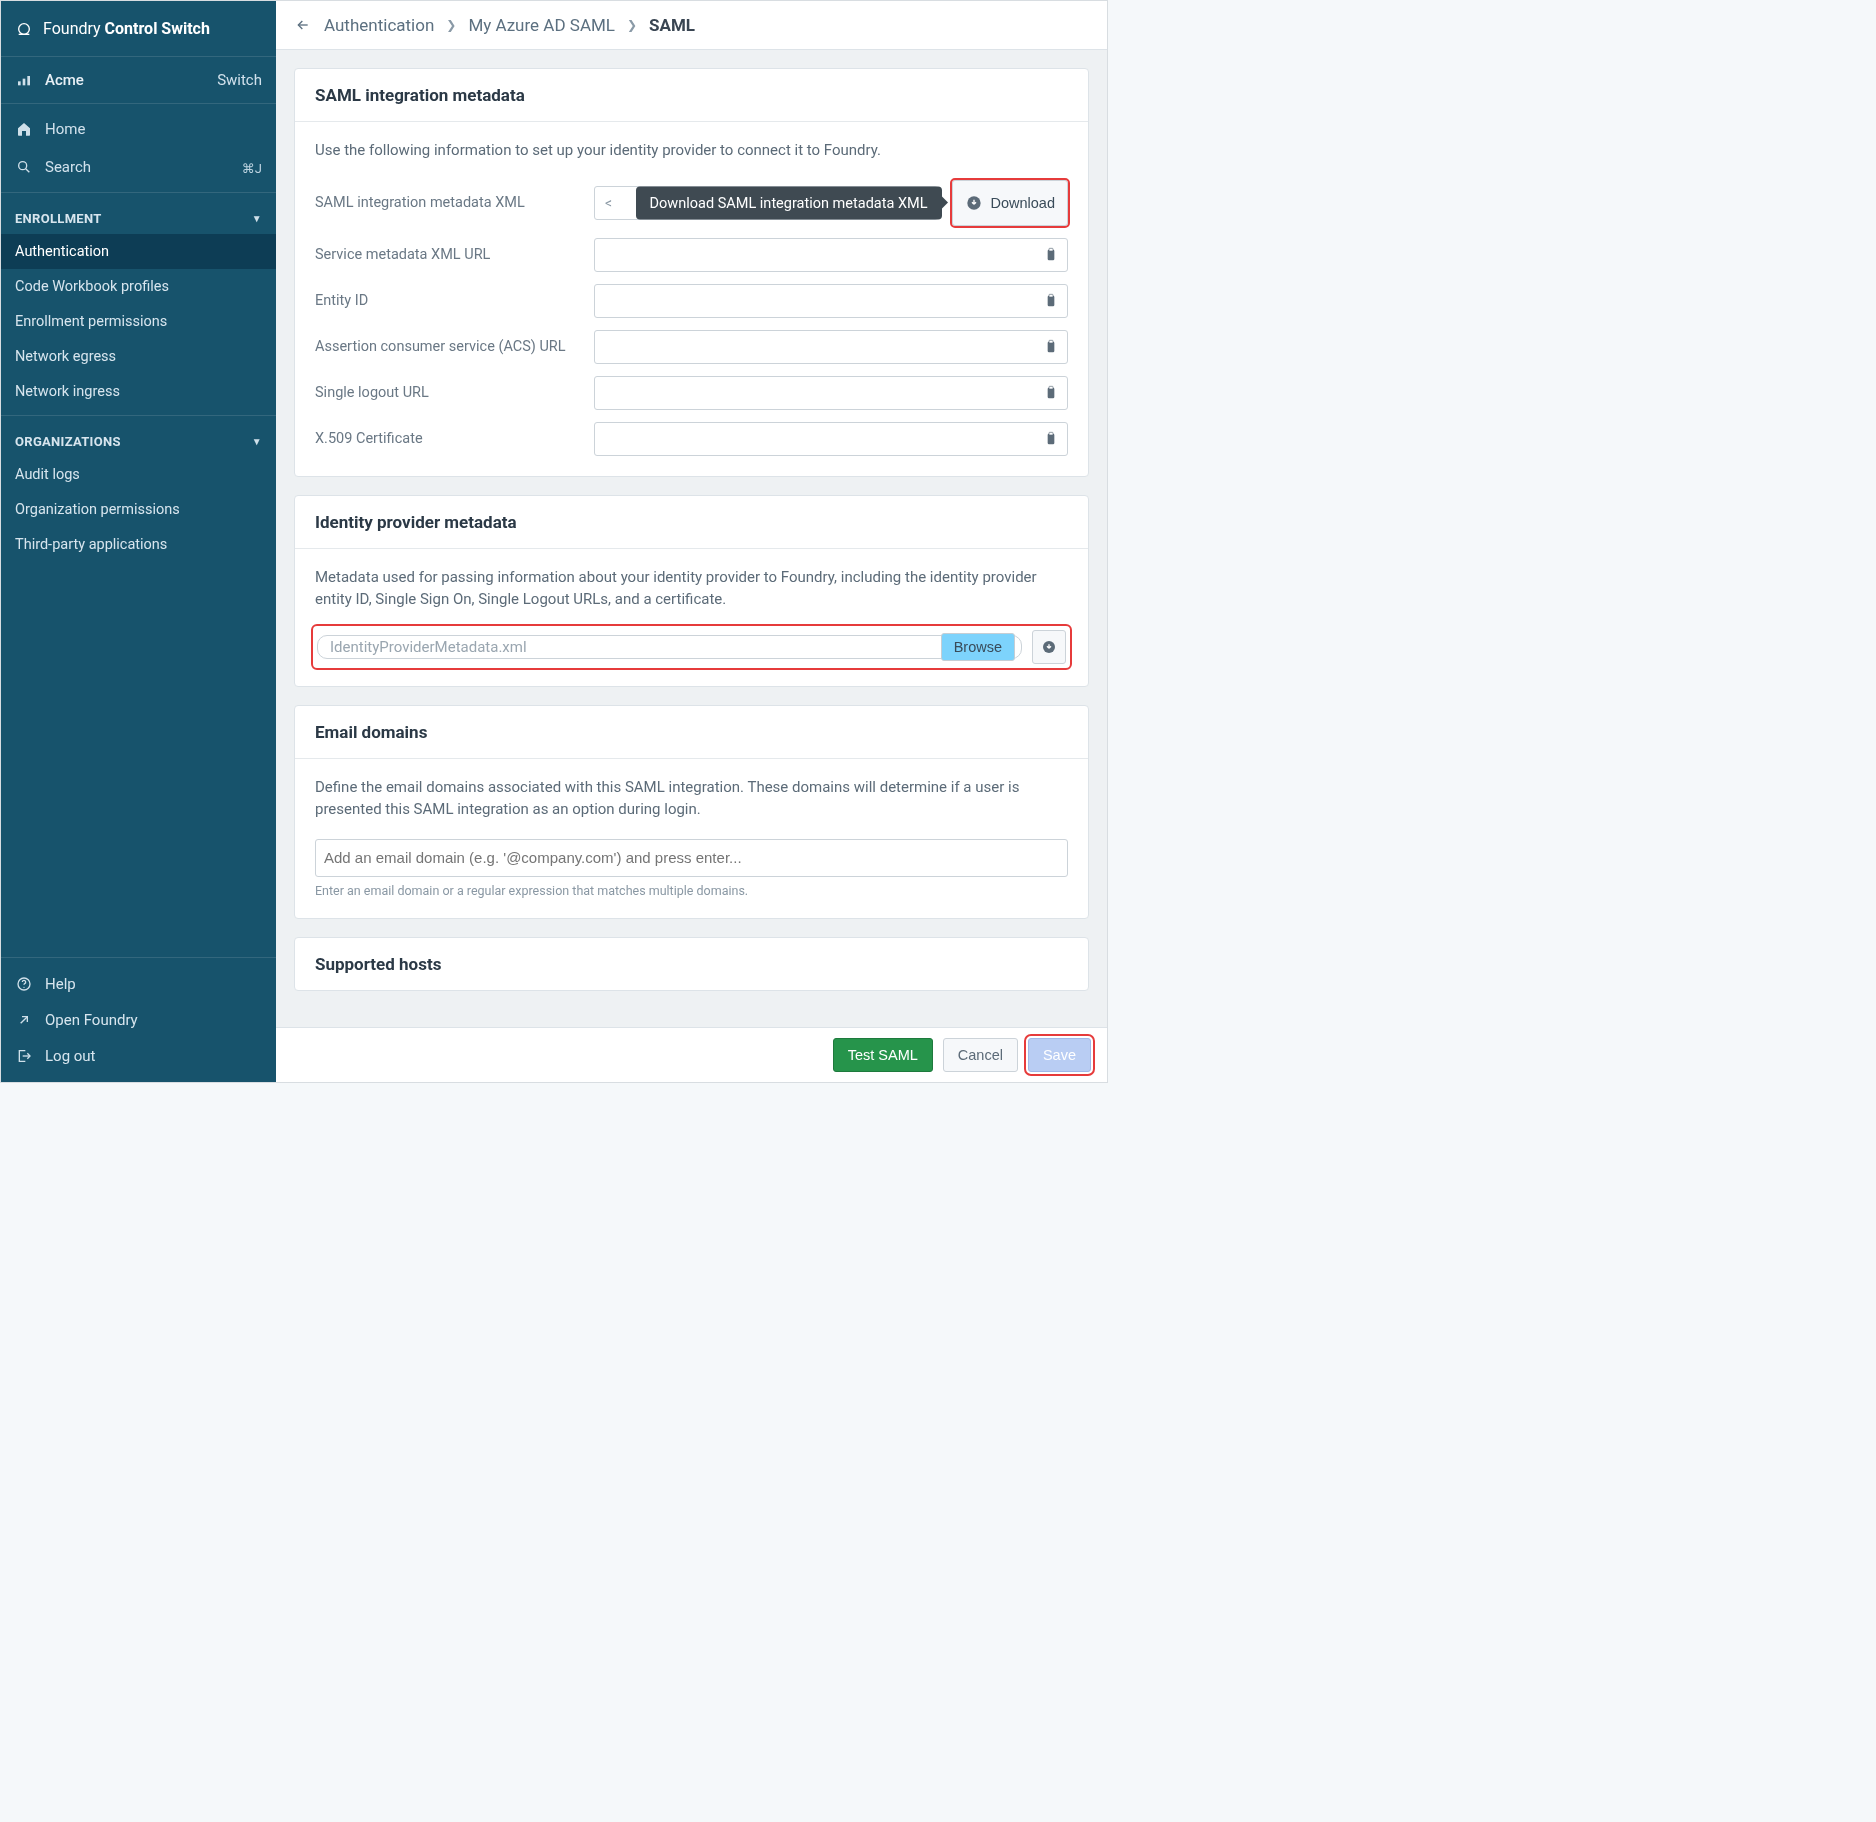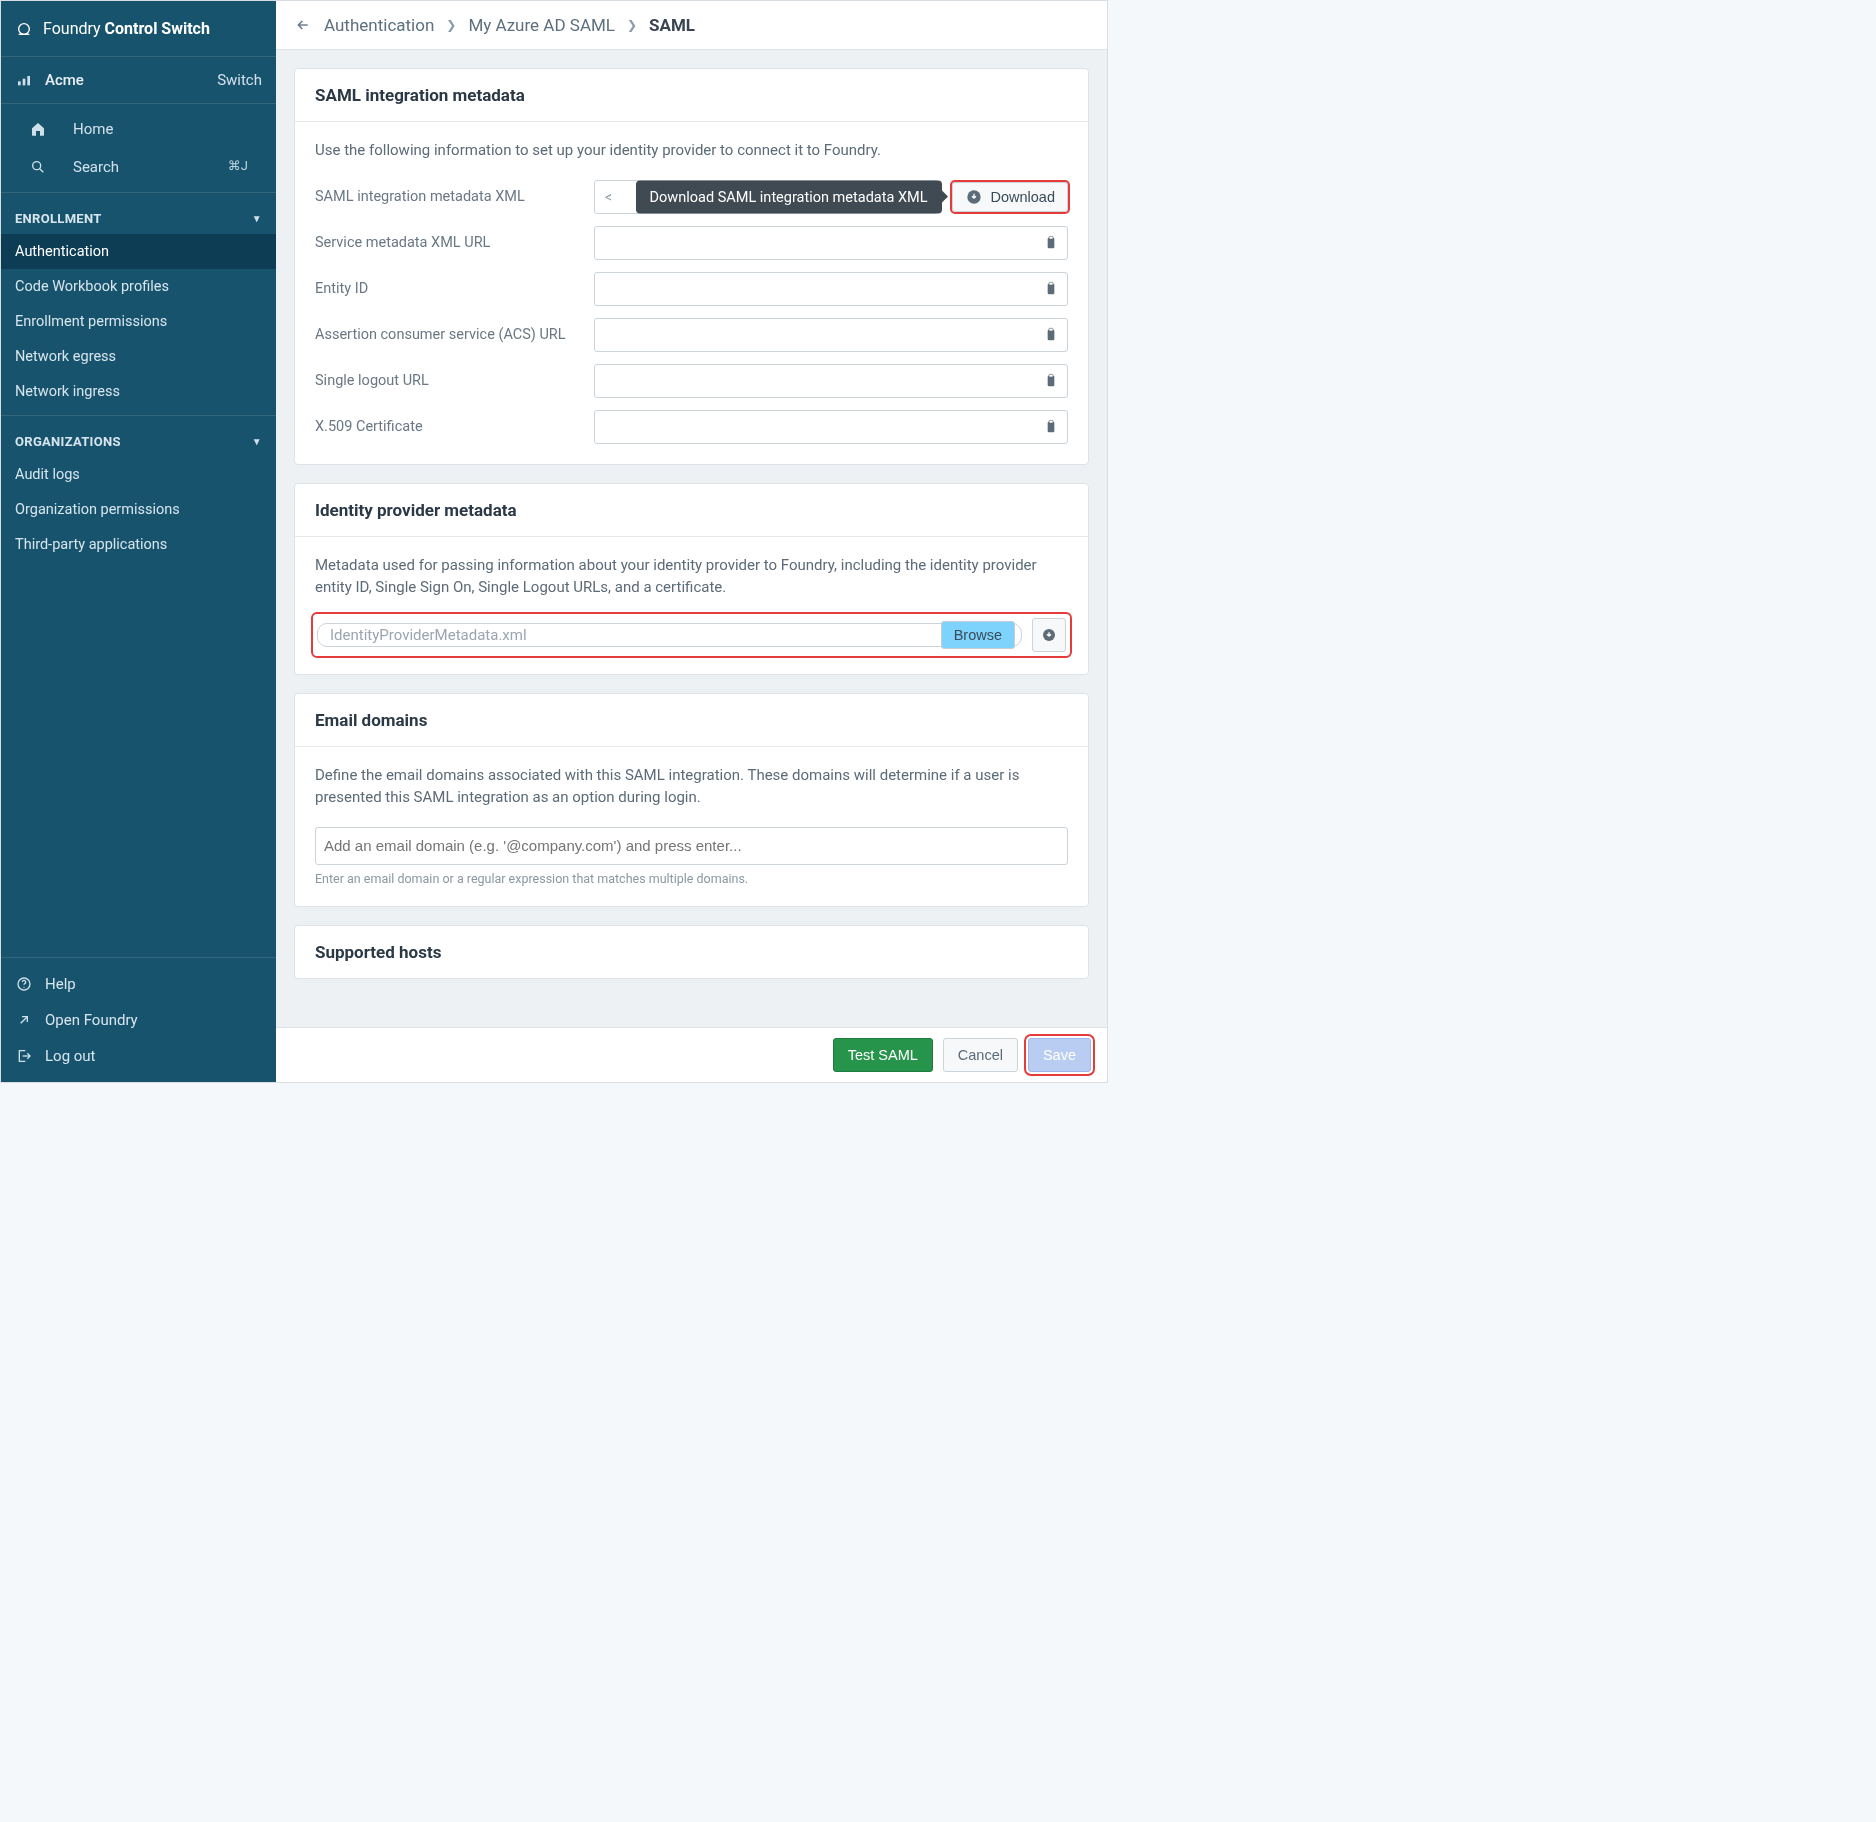--- a/index.html
+++ b/index.html
@@ -33,22 +33,22 @@
   .brand-text .bold { font-weight:700; }
   .tenant {
     display:flex; align-items:center; justify-content:space-between;
     padding: 14px 14px;
     border-bottom:1px solid rgba(255,255,255,0.12);
   }
   .tenant-left { display:flex; align-items:center; gap:12px; }
   .tenant-name { color:#e8f0f6; font-size:15px; font-weight:500;}
   .switch { color:#d1e1ec; font-size:15px; }
   .nav-row {
-    display:flex; align-items:flex-start; gap:26px;
-    padding: 10px 28px;
+    display:flex; align-items:flex-end; gap:12px;
+    padding: 10px 14px;
     color:#d1e1ec; font-size:15px;
     cursor:pointer;
   }
   .nav-row .kbd { margin-left:auto; font-size:13px; color:#bcd3e0;}
   .nav-block { border-bottom:1px solid rgba(255,255,255,0.12); padding-bottom:6px; padding-top:6px;}
   .section-header {
     display:flex; align-items:center; justify-content:space-between;
     padding: 12px 14px 8px 14px;
     color:#d7e5ee; font-size:13px; font-weight:700; letter-spacing:.3px;
   }
@@ -103,21 +103,21 @@
     border:1px solid #ccd3d9; border-radius:3px; background:#fff;
     padding: 6px 36px 6px 10px;
     color:#5c6b78; font-size:14px;
   }
   .copy-icon {
     position:absolute; right:8px; top:50%; transform:translateY(-50%);
     color:#5c6b78; cursor:pointer;
   }
   .download-btn {
     display:inline-flex; align-items:center; gap:8px;
-    height:30px; padding:0 12px;
+    height:46px; padding:0 12px;
     border:1px solid #ccd3d9; border-radius:3px; background:#f6f8fa;
     color:#394b59; font-size:14.5px; cursor:pointer;
     box-shadow: 0 0 0 3px #e63b3b;
     box-shadow: none;
   }
   .highlight-red { outline:2px solid #e63b3b; outline-offset:0; border-radius:3px; }
 
   .tooltip {
     position:absolute; right: calc(100% + 10px); top:50%; transform:translateY(-50%);
     background:#3f4a52; color:#fff; font-size:14.5px;

